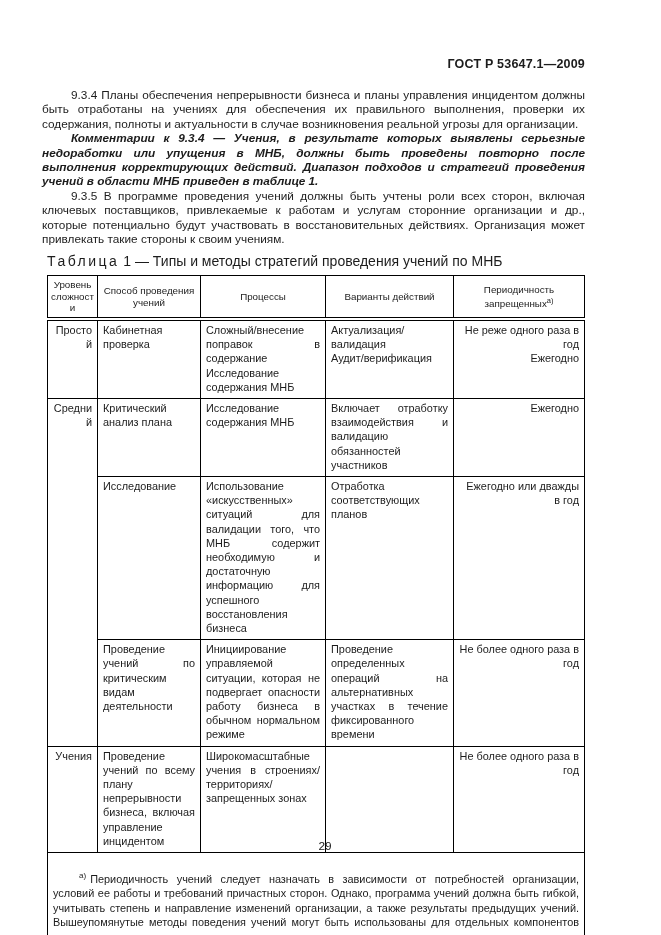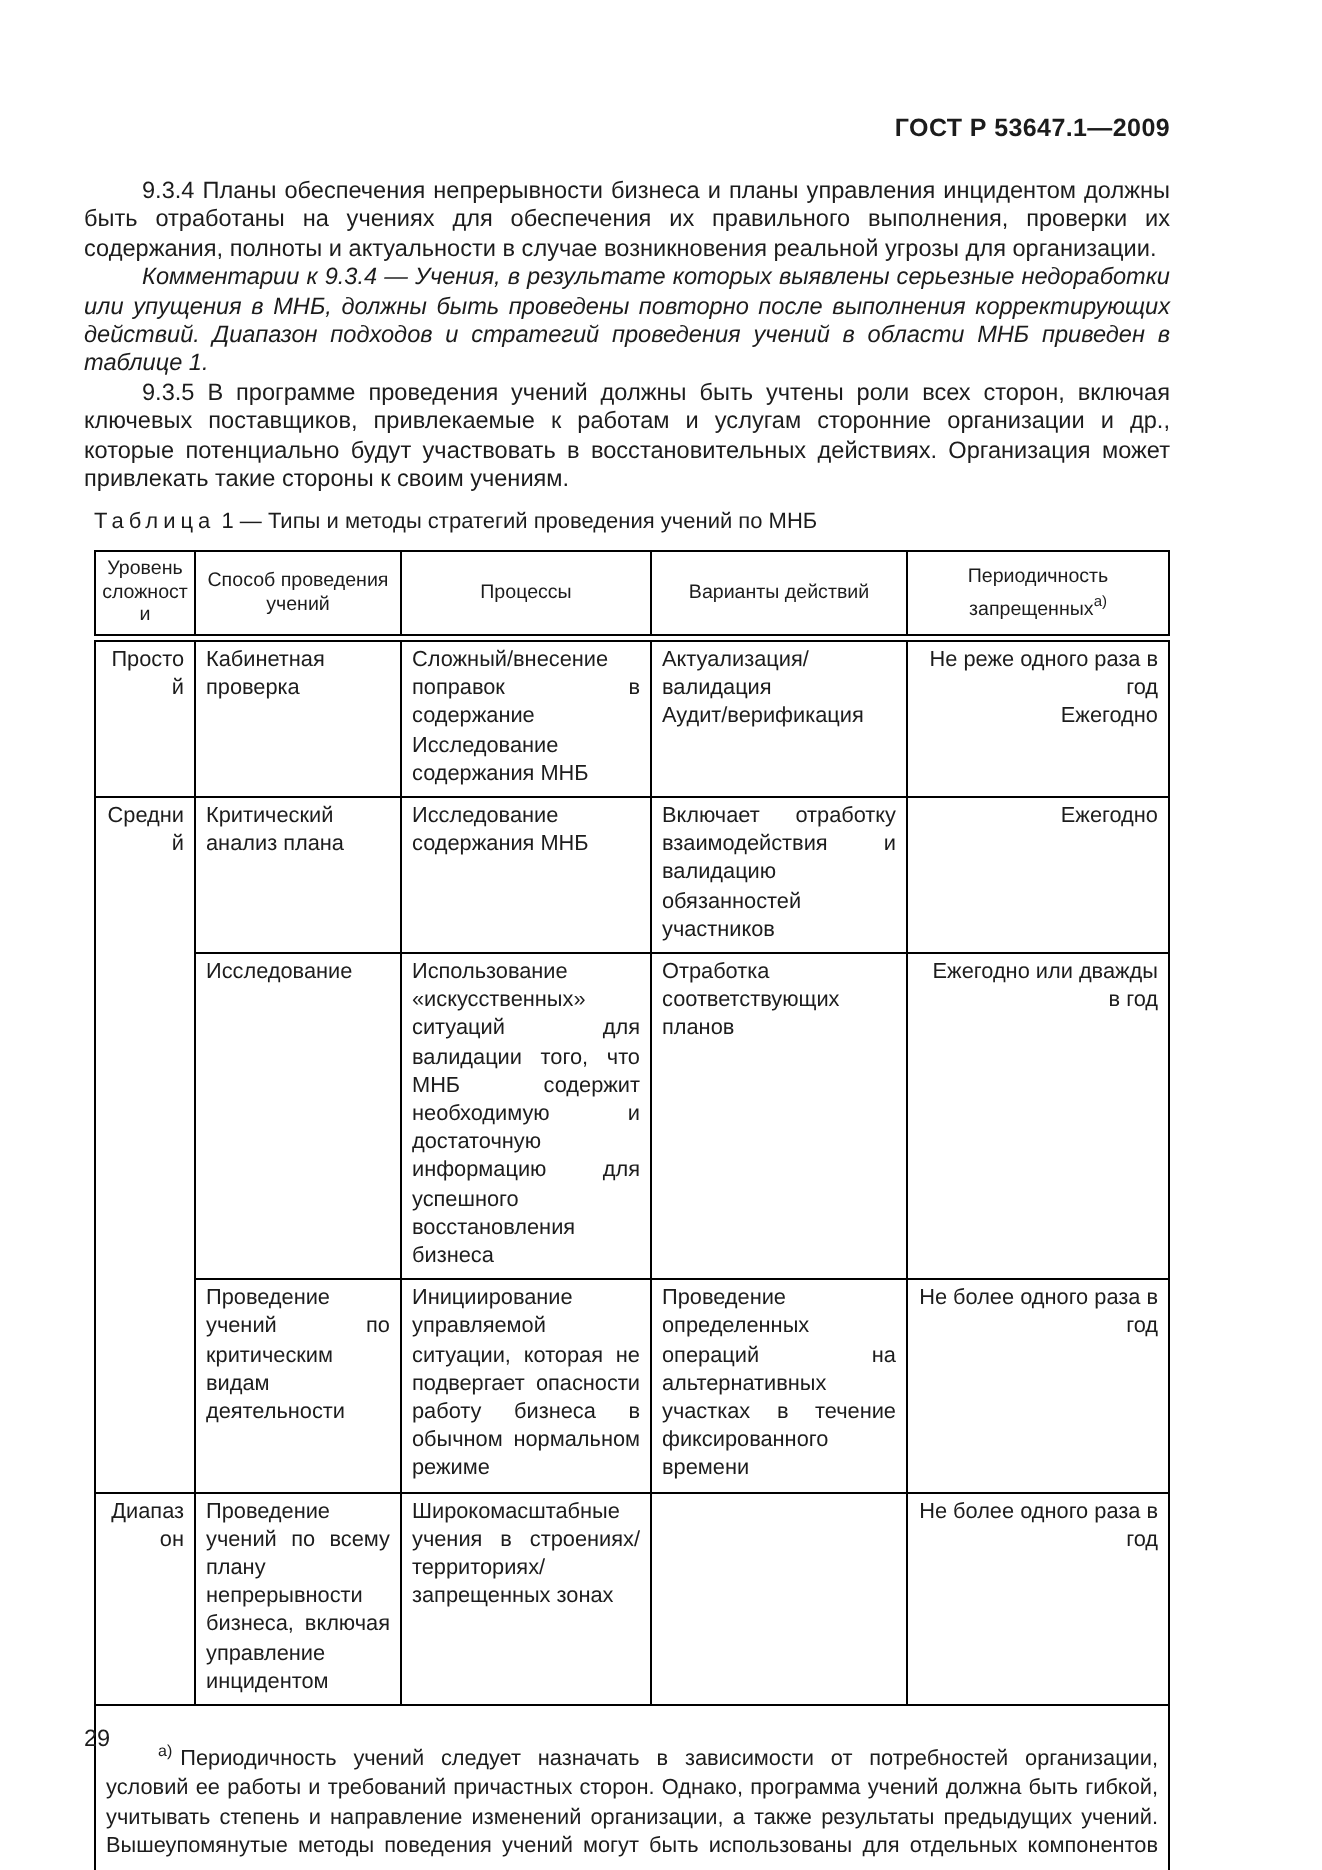--- a/index.html
+++ b/index.html
@@ -10,23 +10,23 @@
   }
   .doc-header{
     position:absolute;top:57px;left:42px;width:543px;
     text-align:right;font-weight:bold;font-size:12.5px;letter-spacing:.2px;
   }
   .content{position:absolute;top:88px;left:42px;width:543px;}
   .content p.body{
     margin:0;font-size:11.8px;line-height:14.4px;
     text-align:justify;text-indent:29px;
   }
-  .content p.comment{font-style:italic;}
+  .content p.comment{font-style:italic;font-weight:bold;}
   .tbl-caption{
-    margin:9px 0 7px 5px;font-size:11px;line-height:13px;text-align:left;
+    margin:9px 0 7px 5px;font-size:14px;line-height:13px;text-align:left;
   }
   .caption-word{letter-spacing:2.5px;}
   table.gost{
     border-collapse:collapse;table-layout:fixed;
     margin-left:5px;width:537px;
   }
   table.gost th,table.gost td{
     border:1px solid #000;vertical-align:top;
     font-size:10.9px;line-height:14.2px;
     padding:2px 5px 4px 5px;white-space:pre-line;
@@ -38,21 +38,21 @@
     border-bottom:4px double #000;white-space:normal;
   }
   td.c-proc,td.c-act,td.c-method{text-align:justify;}
   td.c-level,td.c-per{text-align:right;}
   td.fn-cell{padding:3px 7px 6px 7px;white-space:normal;}
   td.fn-cell p{margin:0;font-size:10.9px;line-height:14.4px;text-align:justify;text-indent:26px;}
   td.fn-cell sup{font-size:8px;margin-right:4px;}
   th sup{font-size:7.5px;}
   .page-num{
     position:absolute;top:839px;left:42px;width:566px;
-    text-align:left;font-size:11.8px;margin-top:23px;
+    text-align:center;font-size:11.8px;
   }
 </style>
 </head>
 <body>
 
 <div class="page">
 
   <div class="doc-header">ГОСТ Р 53647.1—2009</div>
 
   <div class="content">
@@ -107,21 +107,21 @@
           <td class="c-act">Отработка соответствующих планов</td>
           <td class="c-per">Ежегодно или дважды в год</td>
         </tr>
         <tr>
           <td class="c-method">Проведение учений по критическим видам деятельности</td>
           <td class="c-proc">Инициирование управляемой ситуации, которая не подвергает опасности работу бизнеса в обычном нормальном режиме</td>
           <td class="c-act">Проведение определенных операций на альтернативных участках в течение фиксированного времени</td>
           <td class="c-per">Не более одного раза в год</td>
         </tr>
         <tr>
-          <td class="c-level">Диапазон</td>
+          <td class="c-level">Учения</td>
           <td class="c-method">Проведение учений по всему плану непрерывности бизнеса, включая управление инцидентом</td>
           <td class="c-proc">Широкомасштабные учения в строениях/территориях/запрещенных зонах</td>
           <td class="c-act"></td>
           <td class="c-per">Не более одного раза в год</td>
         </tr>
         <tr>
           <td class="fn-cell" colspan="5">
             <p><sup>а)</sup><span>Периодичность учений следует назначать в зависимости от потребностей организации, условий ее работы и требований причастных сторон. Однако, программа учений должна быть гибкой, учитывать степень и направление изменений организации, а также результаты предыдущих учений. Вышеупомянутые методы поведения учений могут быть использованы для отдельных компонентов плана, одного и нескольких планов.</span></p>
           </td>
         </tr>

